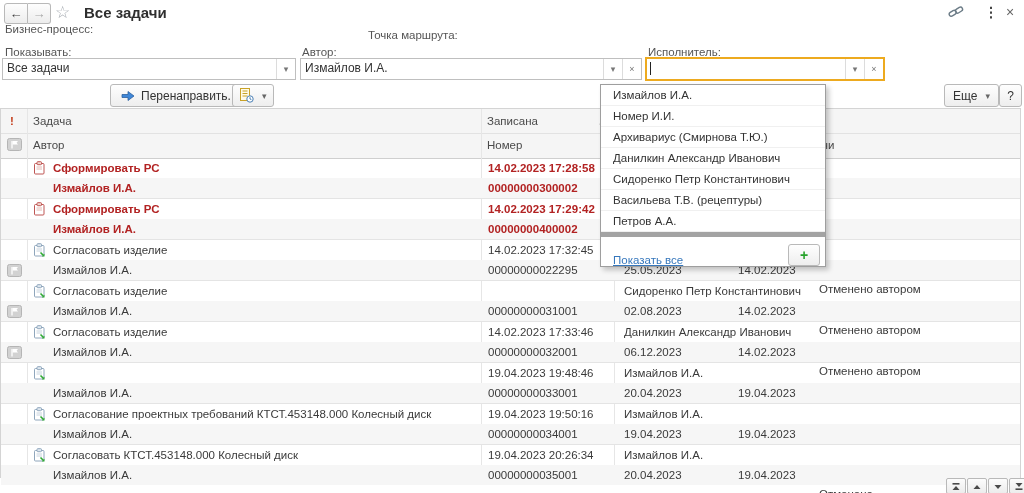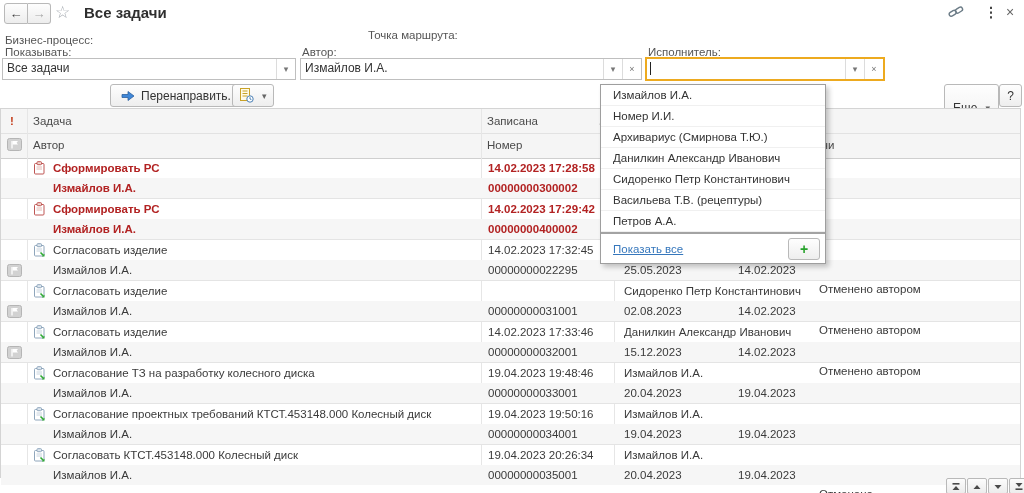--- a/index.html
+++ b/index.html
@@ -55,21 +55,21 @@
   .c-rec{left:487px;} .c-num{left:487px;} .c-exec{left:623px;}
   .c-due{left:623px;} .c-done{left:737px;} .c-state{left:818px;margin-top:19px;}
   .record.urgent{color:#b22222;font-weight:bold;}
   .record .ic-red{display:none;} .record.urgent .ic-red{display:inline;}
 
   
   .dropdown{left:600px;top:84px;width:224px;background:#fff;border:1px solid #9e9e9e;
             box-shadow:3px 3px 5px rgba(0,0,0,.22);z-index:50;}
   .dd-item{height:20px;line-height:20px;padding-left:12px;font-size:11.5px;color:#333;
            border-bottom:1px solid #f0f0f0;white-space:nowrap;overflow:hidden;}
-  .dd-foot{height:29px;border-top:2px solid #a3a3a3;display:flex;align-items:center;}
+  .dd-foot{height:29px;border-top:5px solid #a3a3a3;display:flex;align-items:flex-end;}
   .dd-link{margin-left:12px;font-size:11.5px;color:#3677bc;text-decoration:underline;flex:1;}
   .plusbtn{width:30px;height:20px;margin-right:5px;border:1px solid #b9b9b9;border-radius:3px;
            background:linear-gradient(#fefefe,#eeeeee);color:#27a22b;font-weight:bold;font-size:14px;
            display:flex;align-items:center;justify-content:center;line-height:1;}
 
   
   .bnav{left:946px;top:478px;display:flex;gap:1px;}
   .nbtn{width:18px;height:14px;border:1px solid #b9b9b9;border-radius:2px;
         background:linear-gradient(#fcfcfc,#ececec);display:flex;align-items:center;justify-content:center;}
   .excl{color:#c43e1c;font-weight:bold;}
@@ -89,21 +89,21 @@
     <svg width="16" height="14" viewBox="0 0 16 14">
         <g fill="none" stroke="#6b7b86" stroke-width="1.4">
       <rect x="1" y="6.2" width="7.5" height="4.2" rx="2.1" transform="rotate(-32 4.7 8.3)"></rect>
       <rect x="7.3" y="3" width="7.5" height="4.2" rx="2.1" transform="rotate(-32 11 5.1)"></rect>
         </g>
       </svg>
   </div>
   <div class="abs win-ic" style="left:984px;color:#444;font-weight:bold;">⋮</div>
   <div class="abs win-ic" style="left:1006px;color:#666;">×</div>
 
-  <div class="abs lbl" style="left:5px;top:34px;">Бизнес-процесс:</div>
+  <div class="abs lbl" style="left:5px;top:23px;">Бизнес-процесс:</div>
   <div class="abs lbl" style="left:368px;top:29px;">Точка маршрута:</div>
   <div class="abs lbl" style="left:5px;top:46px;">Показывать:</div>
   <div class="abs lbl" style="left:302px;top:46px;">Автор:</div>
   <div class="abs lbl" style="left:648px;top:46px;">Исполнитель:</div>
 
   <div class="field" style="left:2px;top:58px;width:292px;">
     <div class="val">Все задачи</div>
     <div class="fbtn">▾</div>
   </div>
   <div class="field" style="left:300px;top:58px;width:340px;">
@@ -136,21 +136,21 @@
         <line x1="3.5" y1="3" x2="8.5" y2="3" stroke="#c9a227"></line>
         <line x1="3.5" y1="5.5" x2="8.5" y2="5.5" stroke="#c9a227"></line>
         <line x1="3.5" y1="8" x2="8.5" y2="8" stroke="#c9a227"></line>
         <circle cx="11" cy="11" r="3.2" fill="#fff" stroke="#4a7fb5"></circle>
         <line x1="11" y1="11" x2="11" y2="9.2" stroke="#4a7fb5"></line>
         <line x1="11" y1="11" x2="12.4" y2="11.6" stroke="#4a7fb5"></line>
       </svg>
     </span>
     <span class="dd">▾</span>
   </div>
-  <div class="btn1c" style="left:944px;top:84px;padding:12px 8px;">
+  <div class="btn1c" style="left:944px;top:84px;padding:0 8px;">
     <span>Еще</span>
     <span class="dd">▾</span>
   </div>
   <div class="btn1c" style="left:999px;top:84px;width:21px;padding:0;">
     <span>?</span>
   </div>
 
   <div class="abs tbl-border"></div>
   <div class="abs hdr"></div>
   <div class="abs hdr-mid"></div>
@@ -311,39 +311,38 @@
       <div class="l2">
         <span class="c-flag">
           <svg width="15" height="13" viewBox="0 0 15 13">
               <rect x="0.5" y="0.5" width="14" height="12" rx="2" fill="#d2d2d2" stroke="#b5b5b5"></rect>
               <line x1="5" y1="3" x2="5" y2="10.5" stroke="#fff" stroke-width="1.3"></line>
               <path d="M5.6 3 H11 L9.6 4.7 L11 6.4 H5.6 Z" fill="#fff"></path>
             </svg>
         </span>
         <span class="c-task">Измайлов И.А.</span>
         <span class="c-num">00000000032001</span>
-        <span class="c-due">15.12.2023</span>
+        <span class="c-due">06.12.2023</span>
         <span class="c-done">14.02.2023</span>
         <span class="c-state">Отменено автором</span>
       </div>
     </div>
       <div class="record">
       <div class="l1">
         <span class="c-ico ic-green">
           <svg width="13" height="15" viewBox="0 0 13 15">
             <rect x="1.5" y="2.5" width="9.5" height="10.5" rx="1" fill="#fff" stroke="#8fa6bc"></rect>
             <rect x="4" y="0.7" width="4.5" height="3" rx="0.8" fill="#dfe8f0" stroke="#8fa6bc"></rect>
             <line x1="3.5" y1="6" x2="9" y2="6" stroke="#c6d2dd"></line>
             <line x1="3.5" y1="8" x2="9" y2="8" stroke="#c6d2dd"></line>
             <line x1="7.5" y1="9.5" x2="10.5" y2="12.5" stroke="#2fa833" stroke-width="1.6"></line>
             <polygon points="11.5,13.5 11.5,10.8 8.8,13.5" fill="#2fa833"></polygon>
           </svg>
         </span>
 
-        <span class="c-task">Согласование ТЗ на разработку колесного диска</span>
         <span class="c-rec">19.04.2023 19:48:46</span>
         <span class="c-exec">Измайлов И.А.</span>
       </div>
       <div class="l2">
 
         <span class="c-task">Измайлов И.А.</span>
         <span class="c-num">00000000033001</span>
         <span class="c-due">20.04.2023</span>
         <span class="c-done">19.04.2023</span>
         <span class="c-state"></span>

